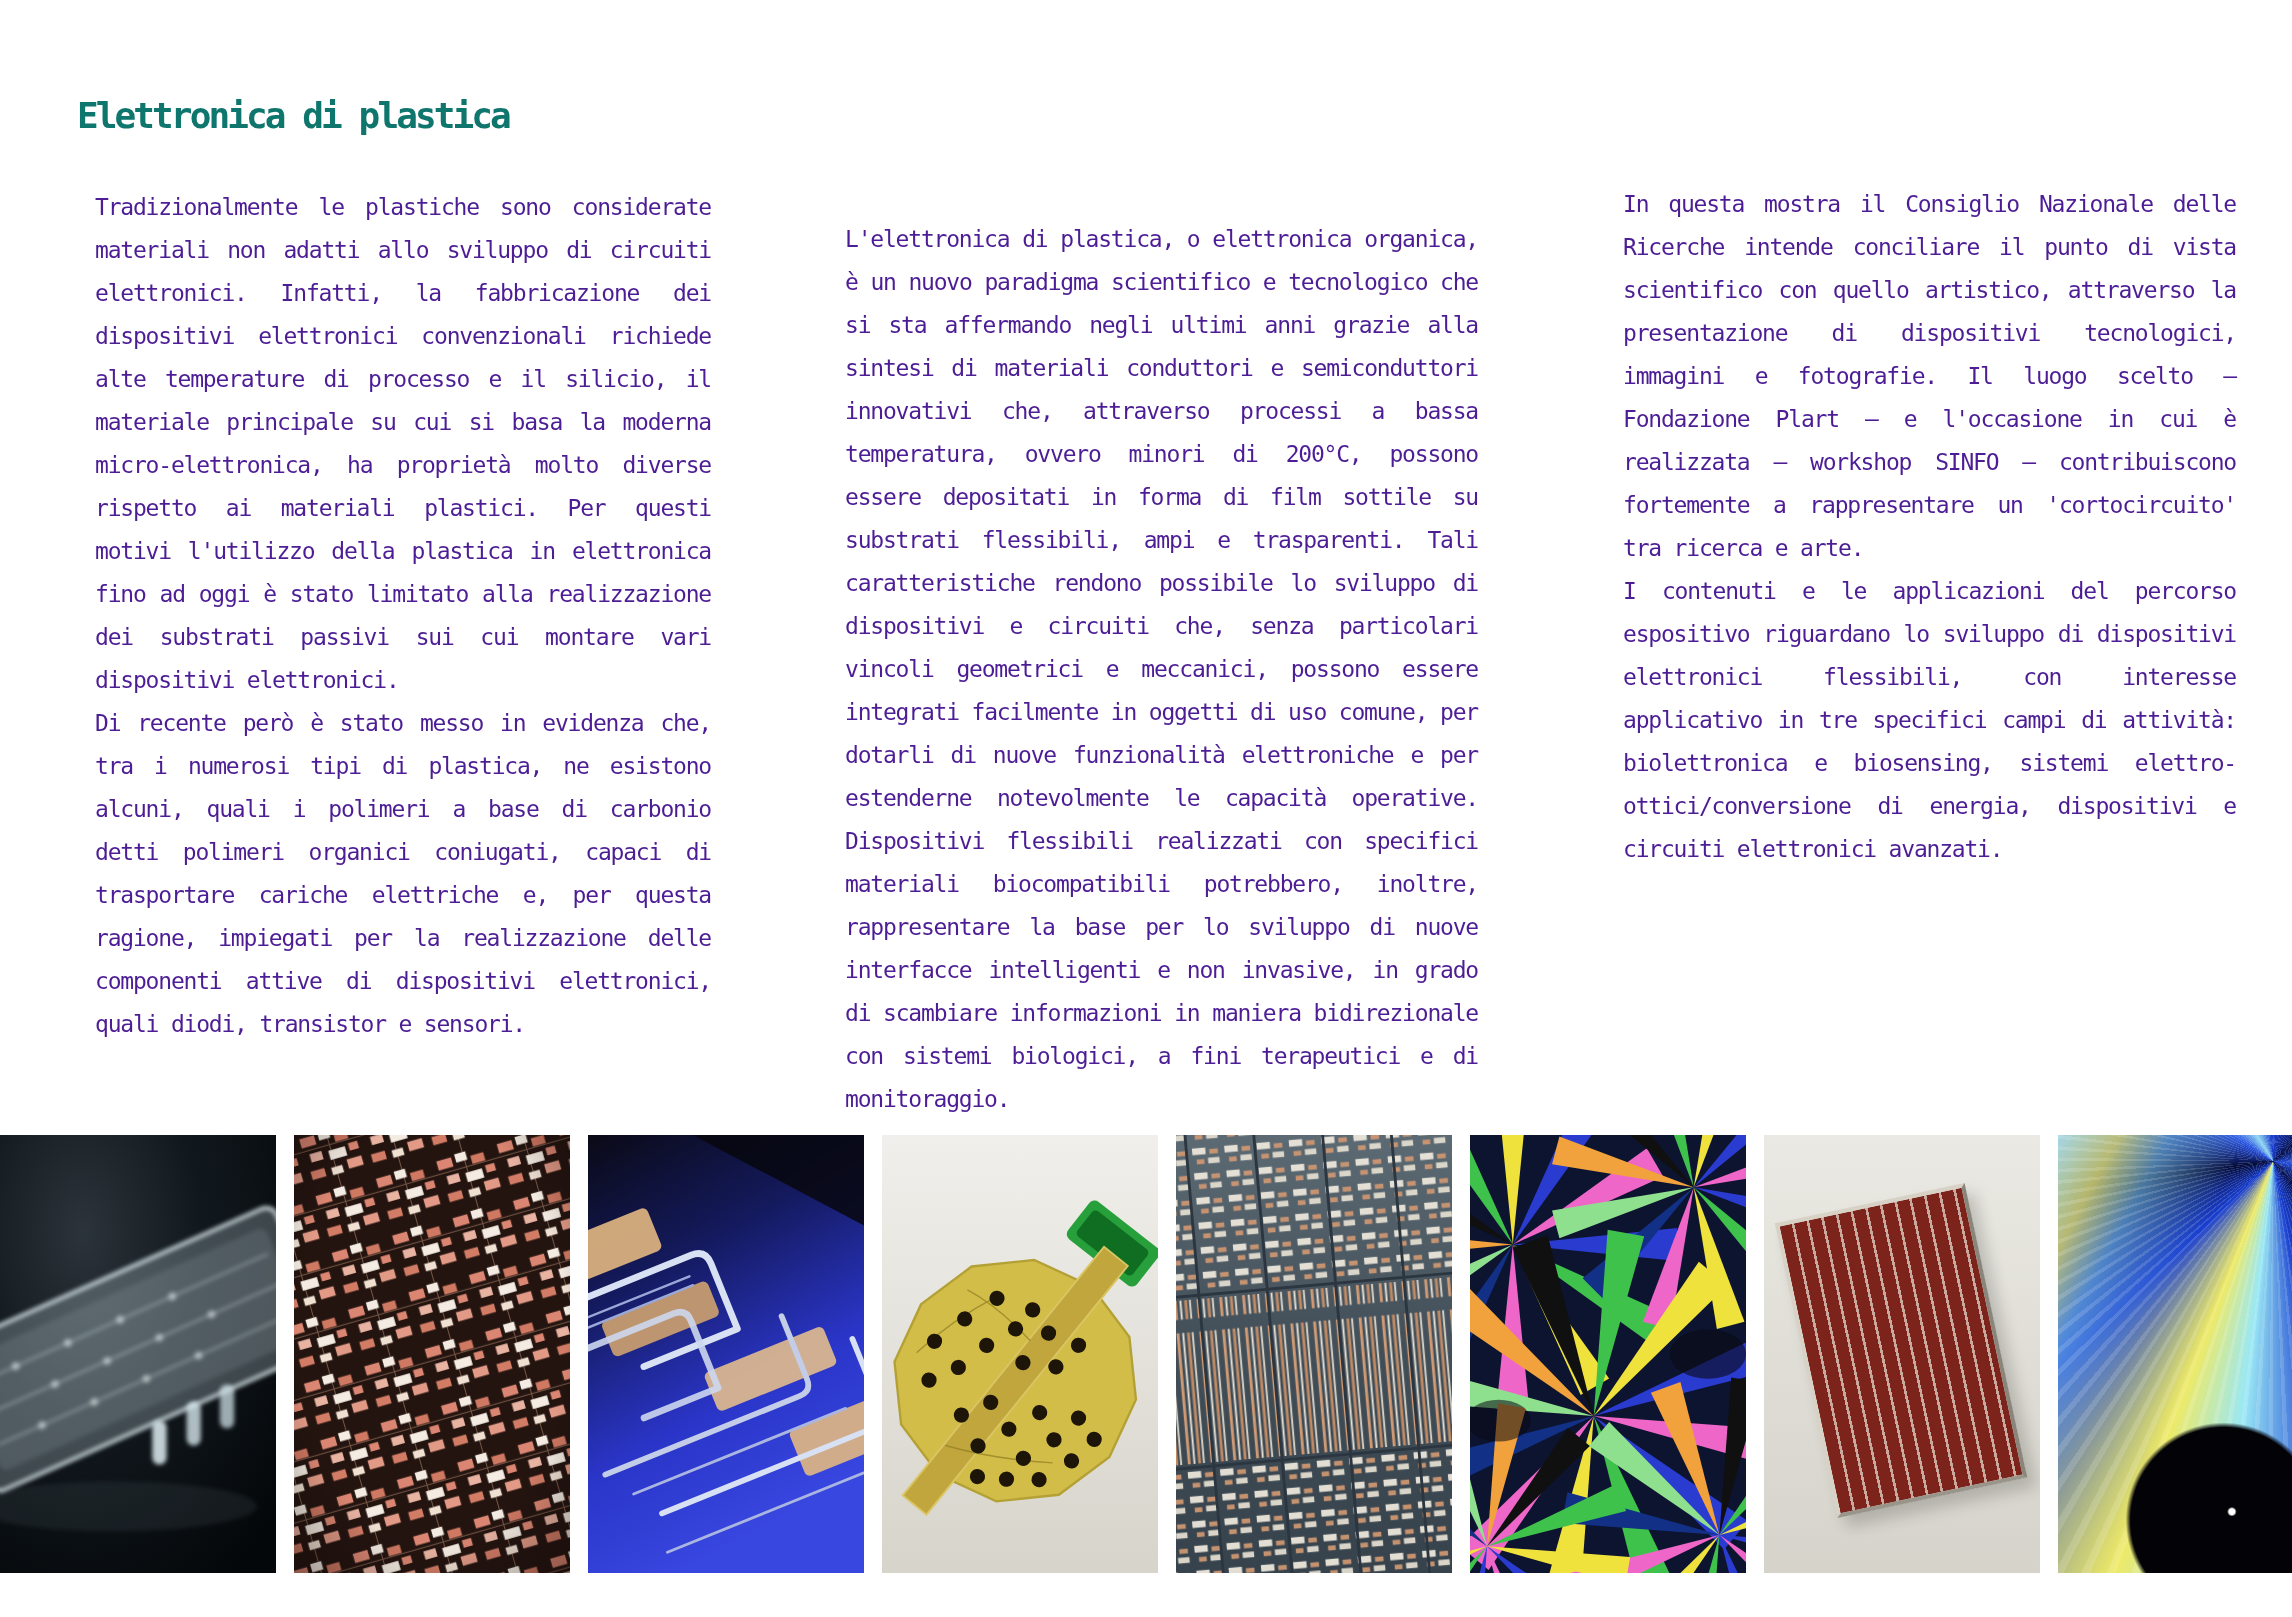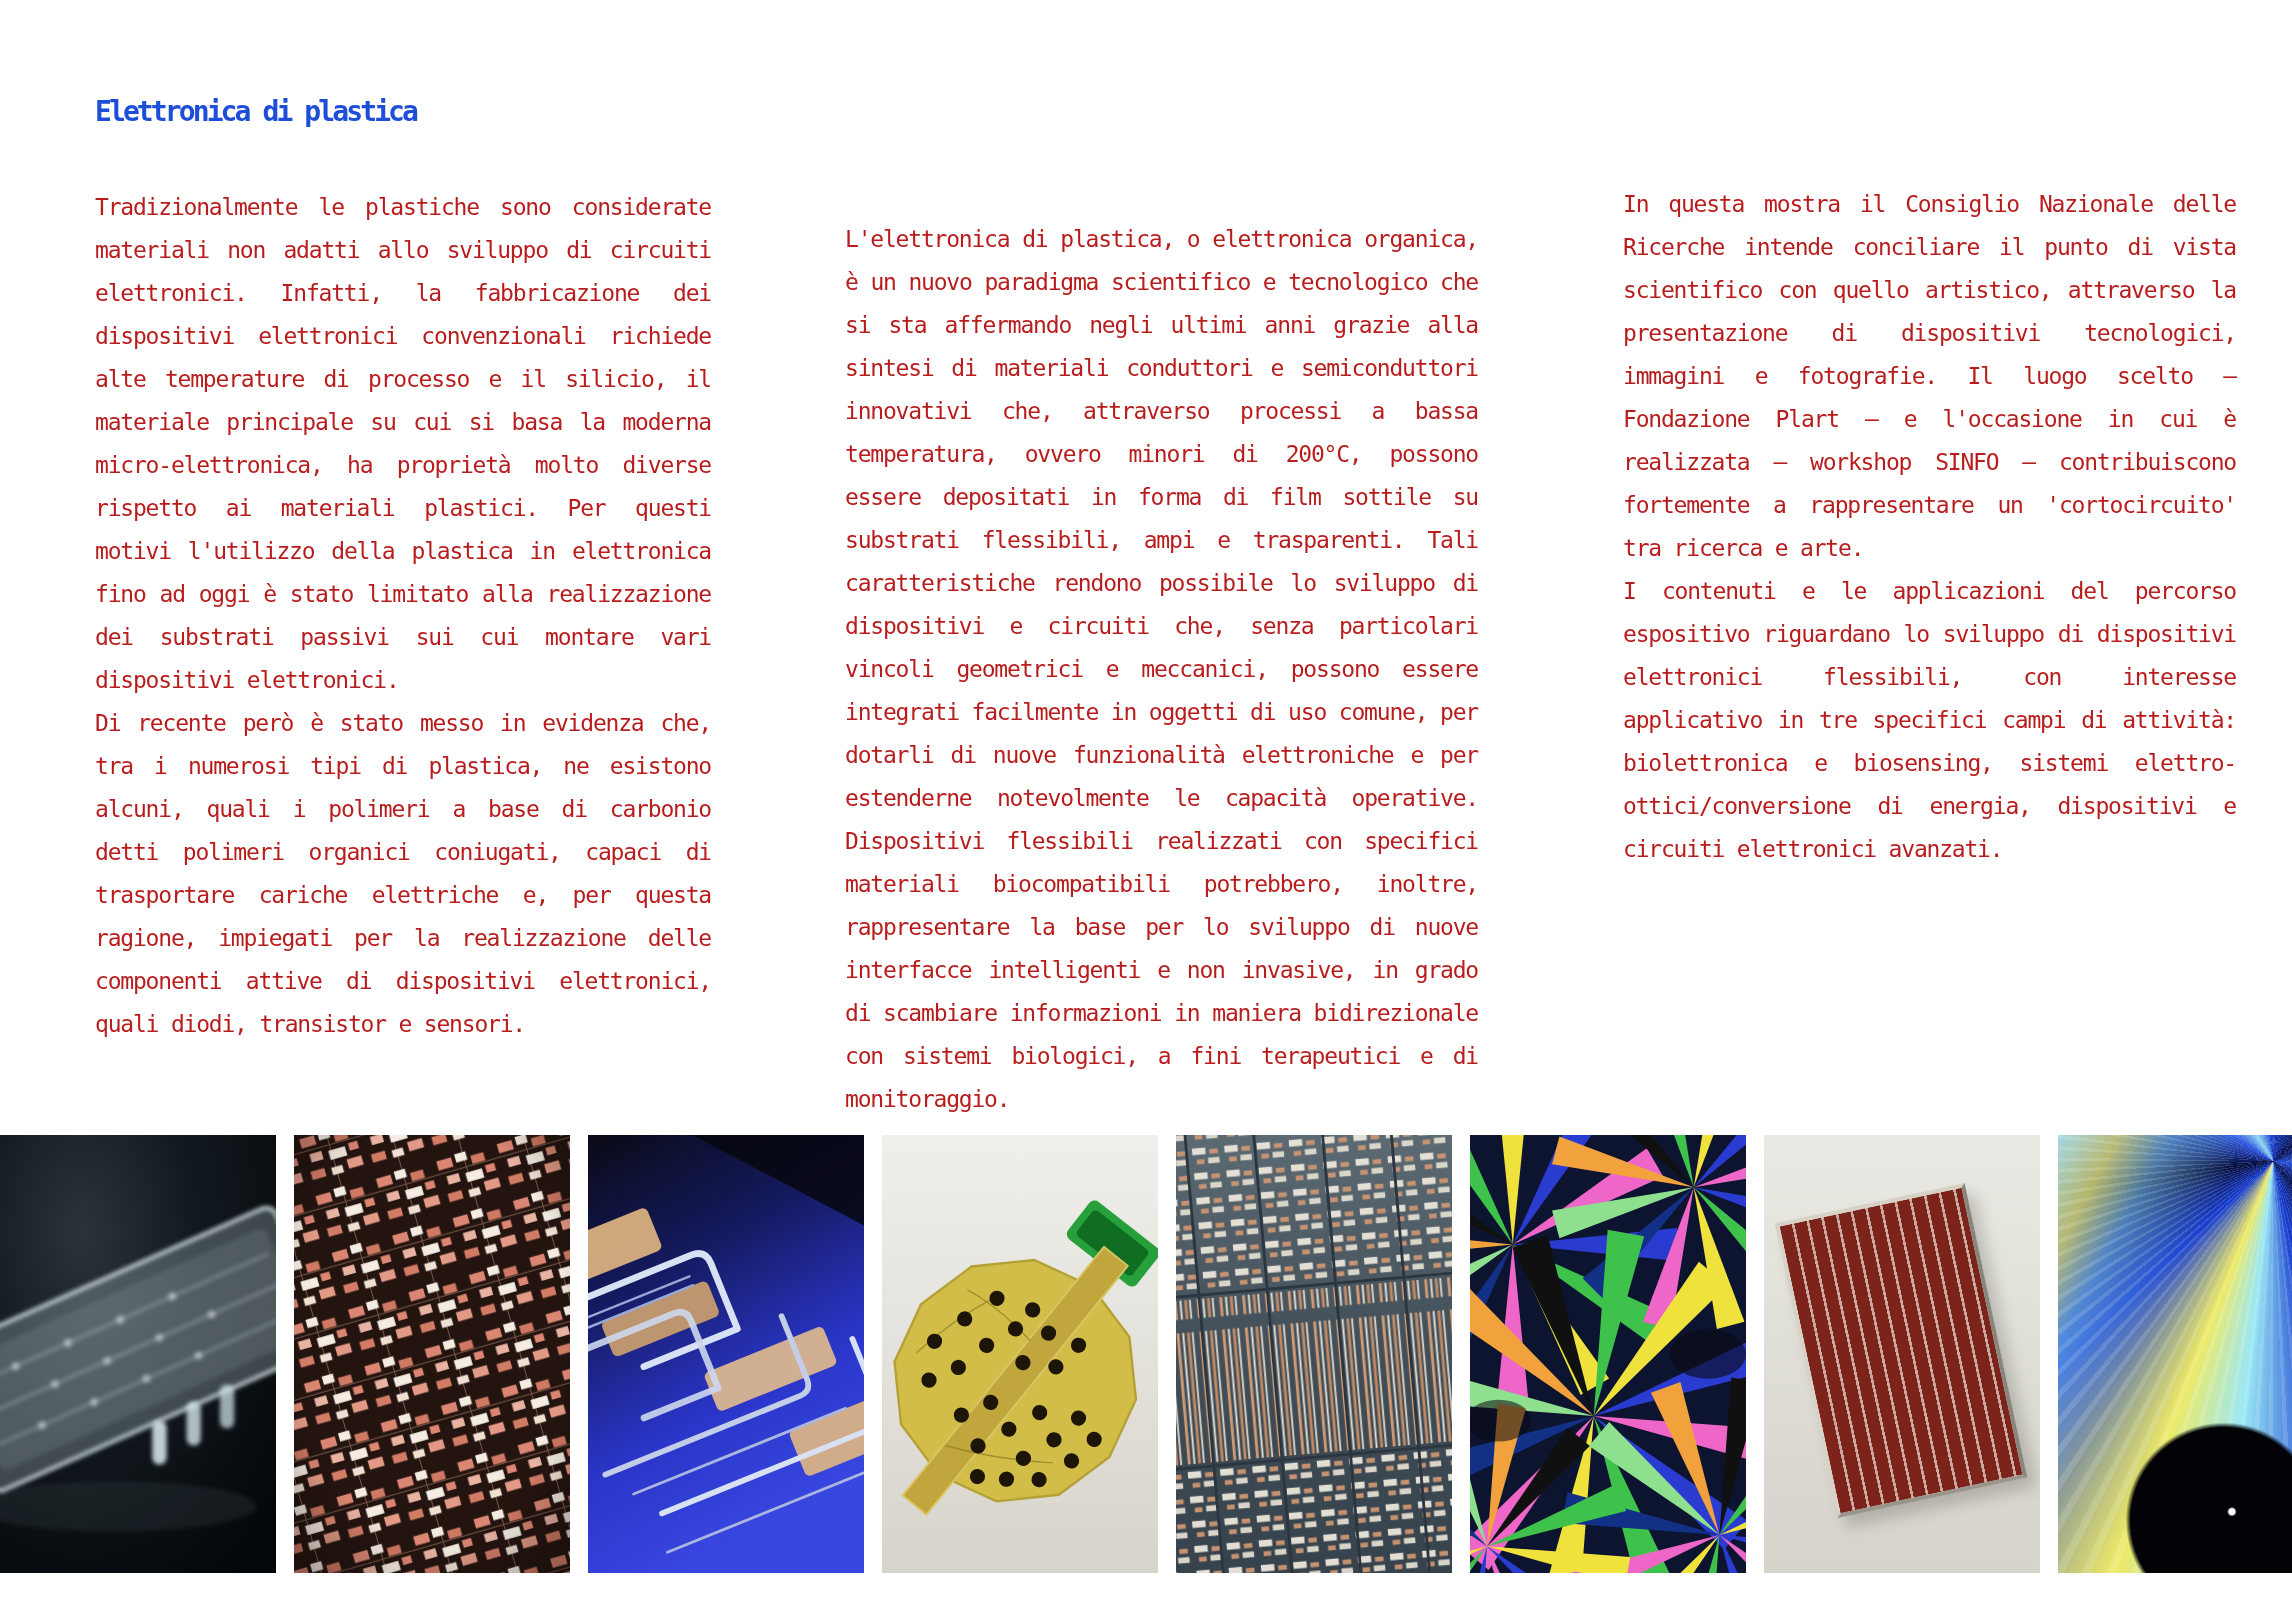--- a/index.html
+++ b/index.html
@@ -3,28 +3,28 @@
 <meta charset="utf-8">
 <style>
   html,body{margin:0;padding:0;}
   body{
     width:2292px;height:1618px;position:relative;background:#ffffff;
     font-family:"DejaVu Sans Mono","Liberation Mono",monospace;
     overflow:hidden;
   }
   .page{position:absolute;inset:0;}
   .page-title{
-    position:absolute;left:95px;top:95px;margin:0;
-    font-size:28px;font-weight:bold;letter-spacing:-2.9px;
-    color:#1d4ed8;
+    position:absolute;left:77px;top:95px;margin:0;
+    font-size:36px;font-weight:bold;letter-spacing:-2.9px;
+    color:#0f766e;
   }
   .col{
     position:absolute;width:618px;
     font-size:23px;line-height:43px;letter-spacing:-1.2px;
-    color:#b91c1c;text-align:justify;
+    color:#4c1d95;text-align:justify;
   }
   .col p{margin:0;}
   .col-1{left:95px;top:186px;width:616px;}
   .col-2{left:845px;top:173px;width:633px;margin-top:45px;}
   .col-3{left:1623px;top:183px;width:613px;}
   .gallery{
     position:absolute;left:0;top:1135px;width:2292px;height:438px;
     display:flex;gap:18px;overflow:hidden;background:#ffffff;
   }
   .tile{flex:0 0 276px;height:438px;position:relative;overflow:hidden;background:#222;}

